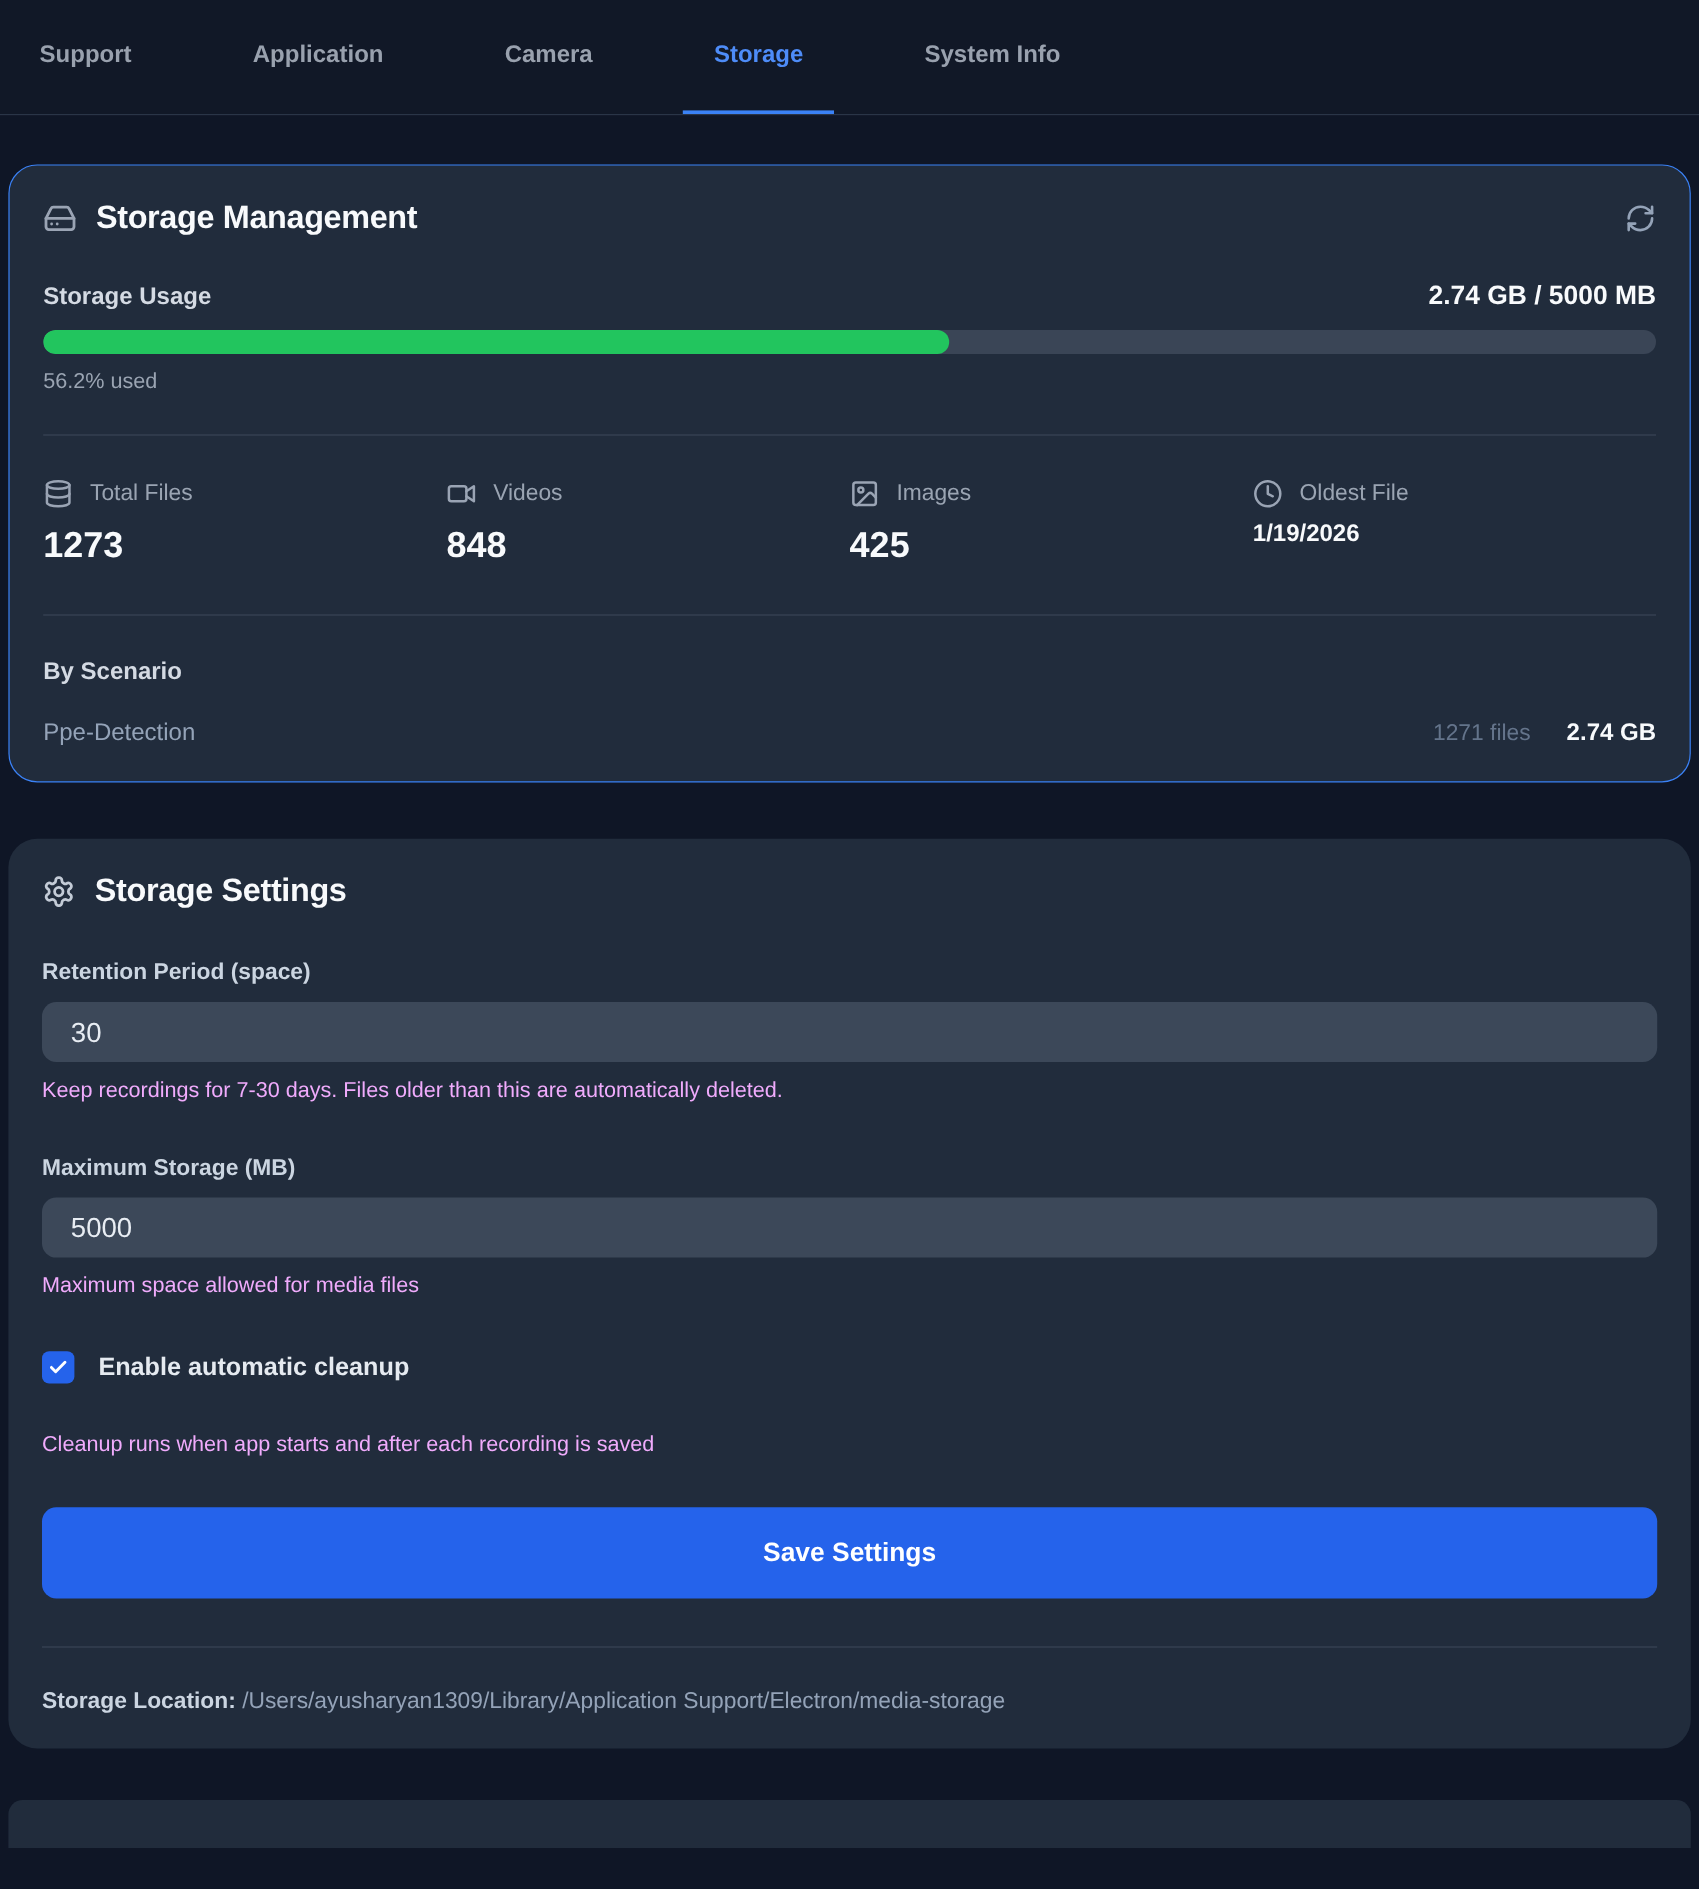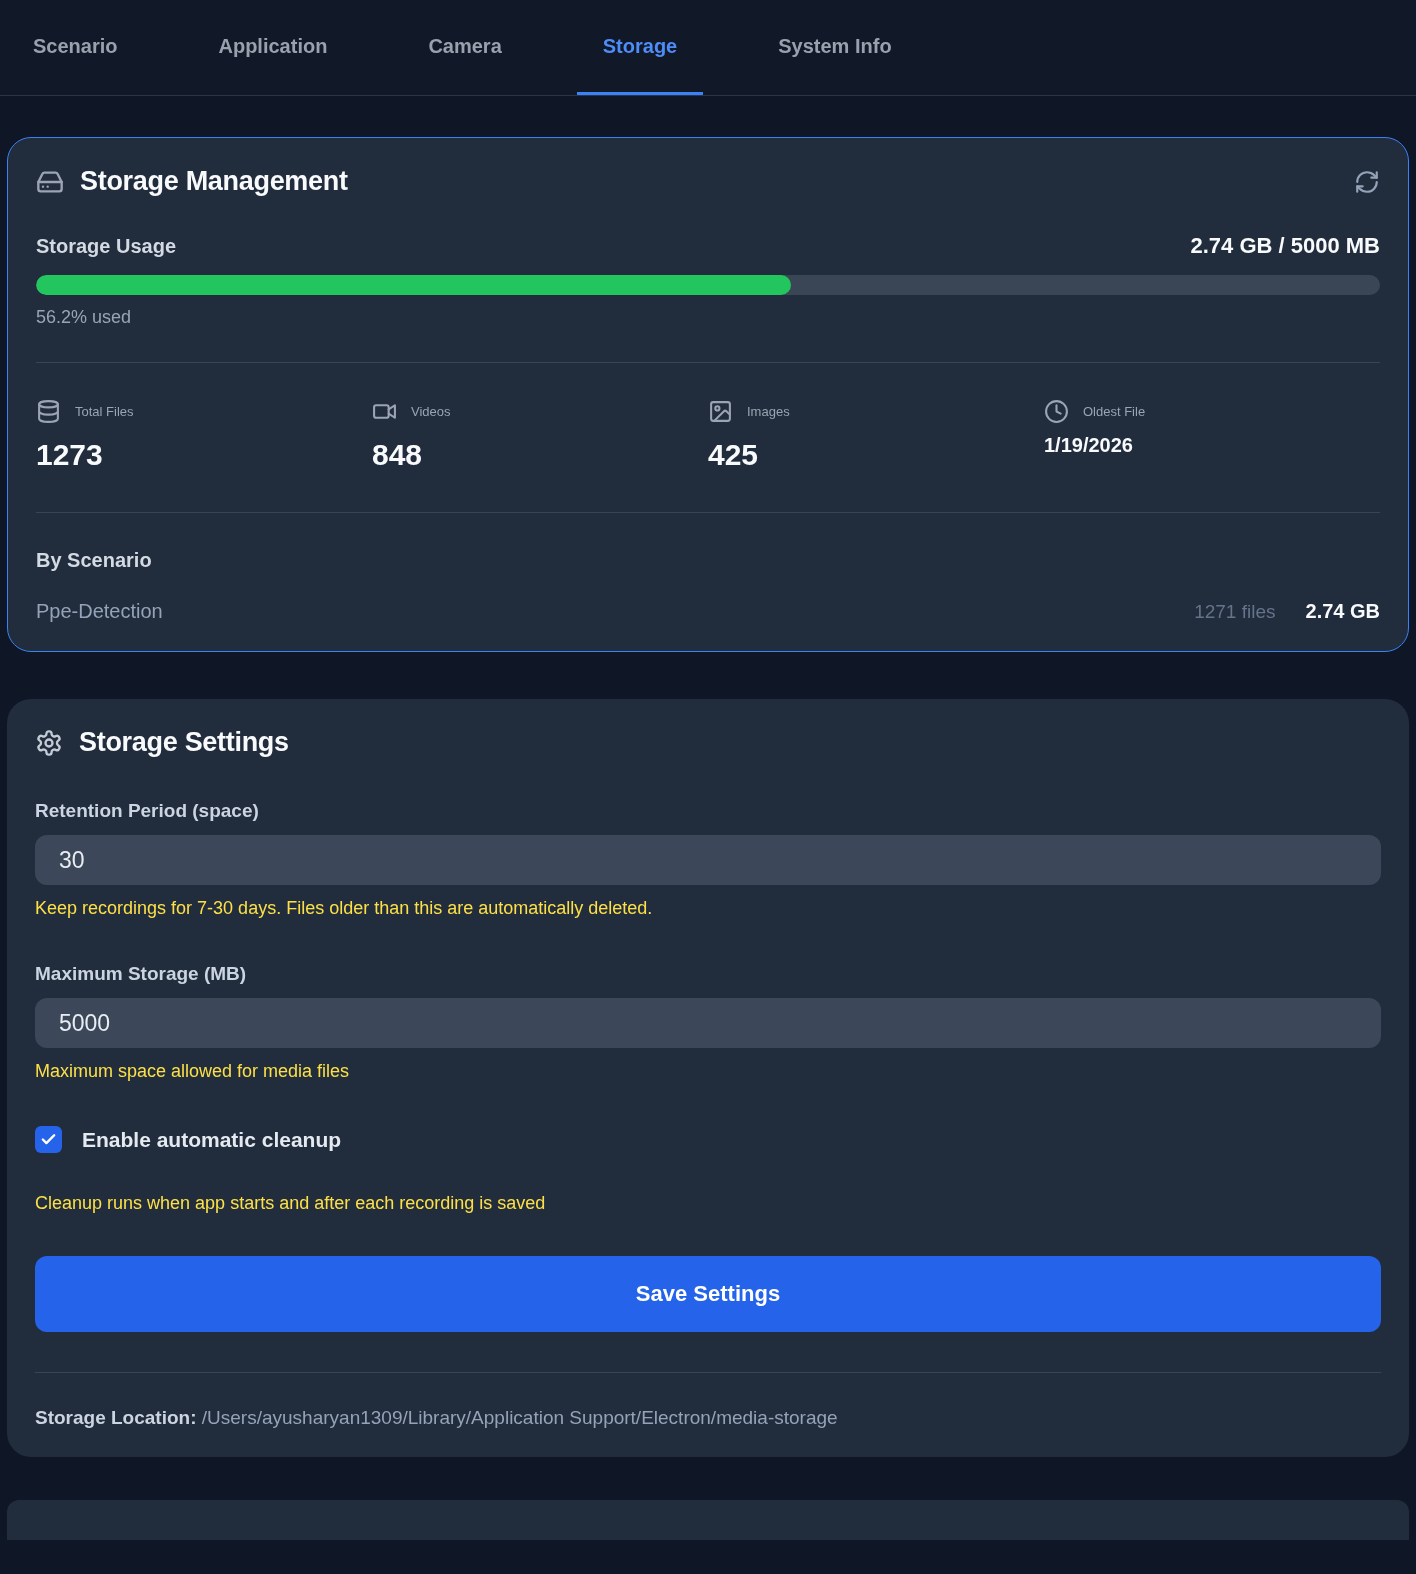--- a/index.html
+++ b/index.html
@@ -62,21 +62,21 @@
   .progress-fill { height: 100%; border-radius: 10px; background: #22c55e; width: 0; }
   .usage-pct { font-size: 18px; color: #9aa4b2; margin-bottom: 34px; }
   .divider { height: 1px; background: #394556; border: none; }
   
   .stats {
     display: grid; grid-template-columns: repeat(4, 1fr);
     margin: 36px 0 40px 0;
   }
   .stat-label {
     display: flex; align-items: center; gap: 14px;
-    font-size: 13px; font-weight: 500; color: #9aa4b2;
+    font-size: 19px; font-weight: 500; color: #9aa4b2;
   }
   .stat-value { margin-top: 14px; font-size: 30px; font-weight: 700; color: #f8fafc; }
   .stat-value.small { font-size: 20px; margin-top: 10px; }
   
   .section-label { font-size: 20px; font-weight: 600; color: #d4dae3; margin: 36px 0 28px 0; }
   .scenario-row { display: flex; align-items: baseline; }
   .scenario-name { font-size: 20px; color: #94a3b8; flex: 1; }
   .scenario-files { font-size: 19px; color: #64748b; margin-right: 30px; }
   .scenario-size { font-size: 20px; font-weight: 700; color: #f8fafc; }
   
@@ -84,21 +84,21 @@
   .text-input {
     width: 100%; height: 50px;
     background: #3c4859;
     border: none; border-radius: 12px;
     color: #e8edf3; font-size: 23px;
     font-family: "Liberation Sans", sans-serif;
     padding: 0 24px;
     outline: none;
     margin-bottom: 13px;
   }
-  .help-text { font-size: 18px; color: #fde047; margin-bottom: 44px; }
+  .help-text { font-size: 18px; color: #f0abfc; margin-bottom: 44px; }
   .checkbox-row { display: flex; align-items: center; gap: 20px; margin-bottom: 40px; cursor: pointer; }
   .checkbox {
     width: 27px; height: 27px; border-radius: 6px;
     background: #2563eb;
     display: flex; align-items: center; justify-content: center;
     color: #ffffff; flex: none;
   }
   .checkbox-label { font-size: 21px; font-weight: 700; color: #e5eaf0; }
   .save-btn {
     width: 100%; height: 76px;
@@ -119,21 +119,21 @@
     border-radius: 12px 12px 0 0;
   }
   .mt-card { margin-top: 41px; }
   .mt-gap { margin-top: 47px; }
 </style>
 </head>
 <body>
 
 <nav class="tabbar">
   <div class="tab">
-      <span>Scenario</span>
+      <span>Support</span>
     </div>
   <div class="tab">
       <span>Application</span>
     </div>
   <div class="tab">
       <span>Camera</span>
     </div>
   <div class="tab active">
       <span>Storage</span>
     </div>

